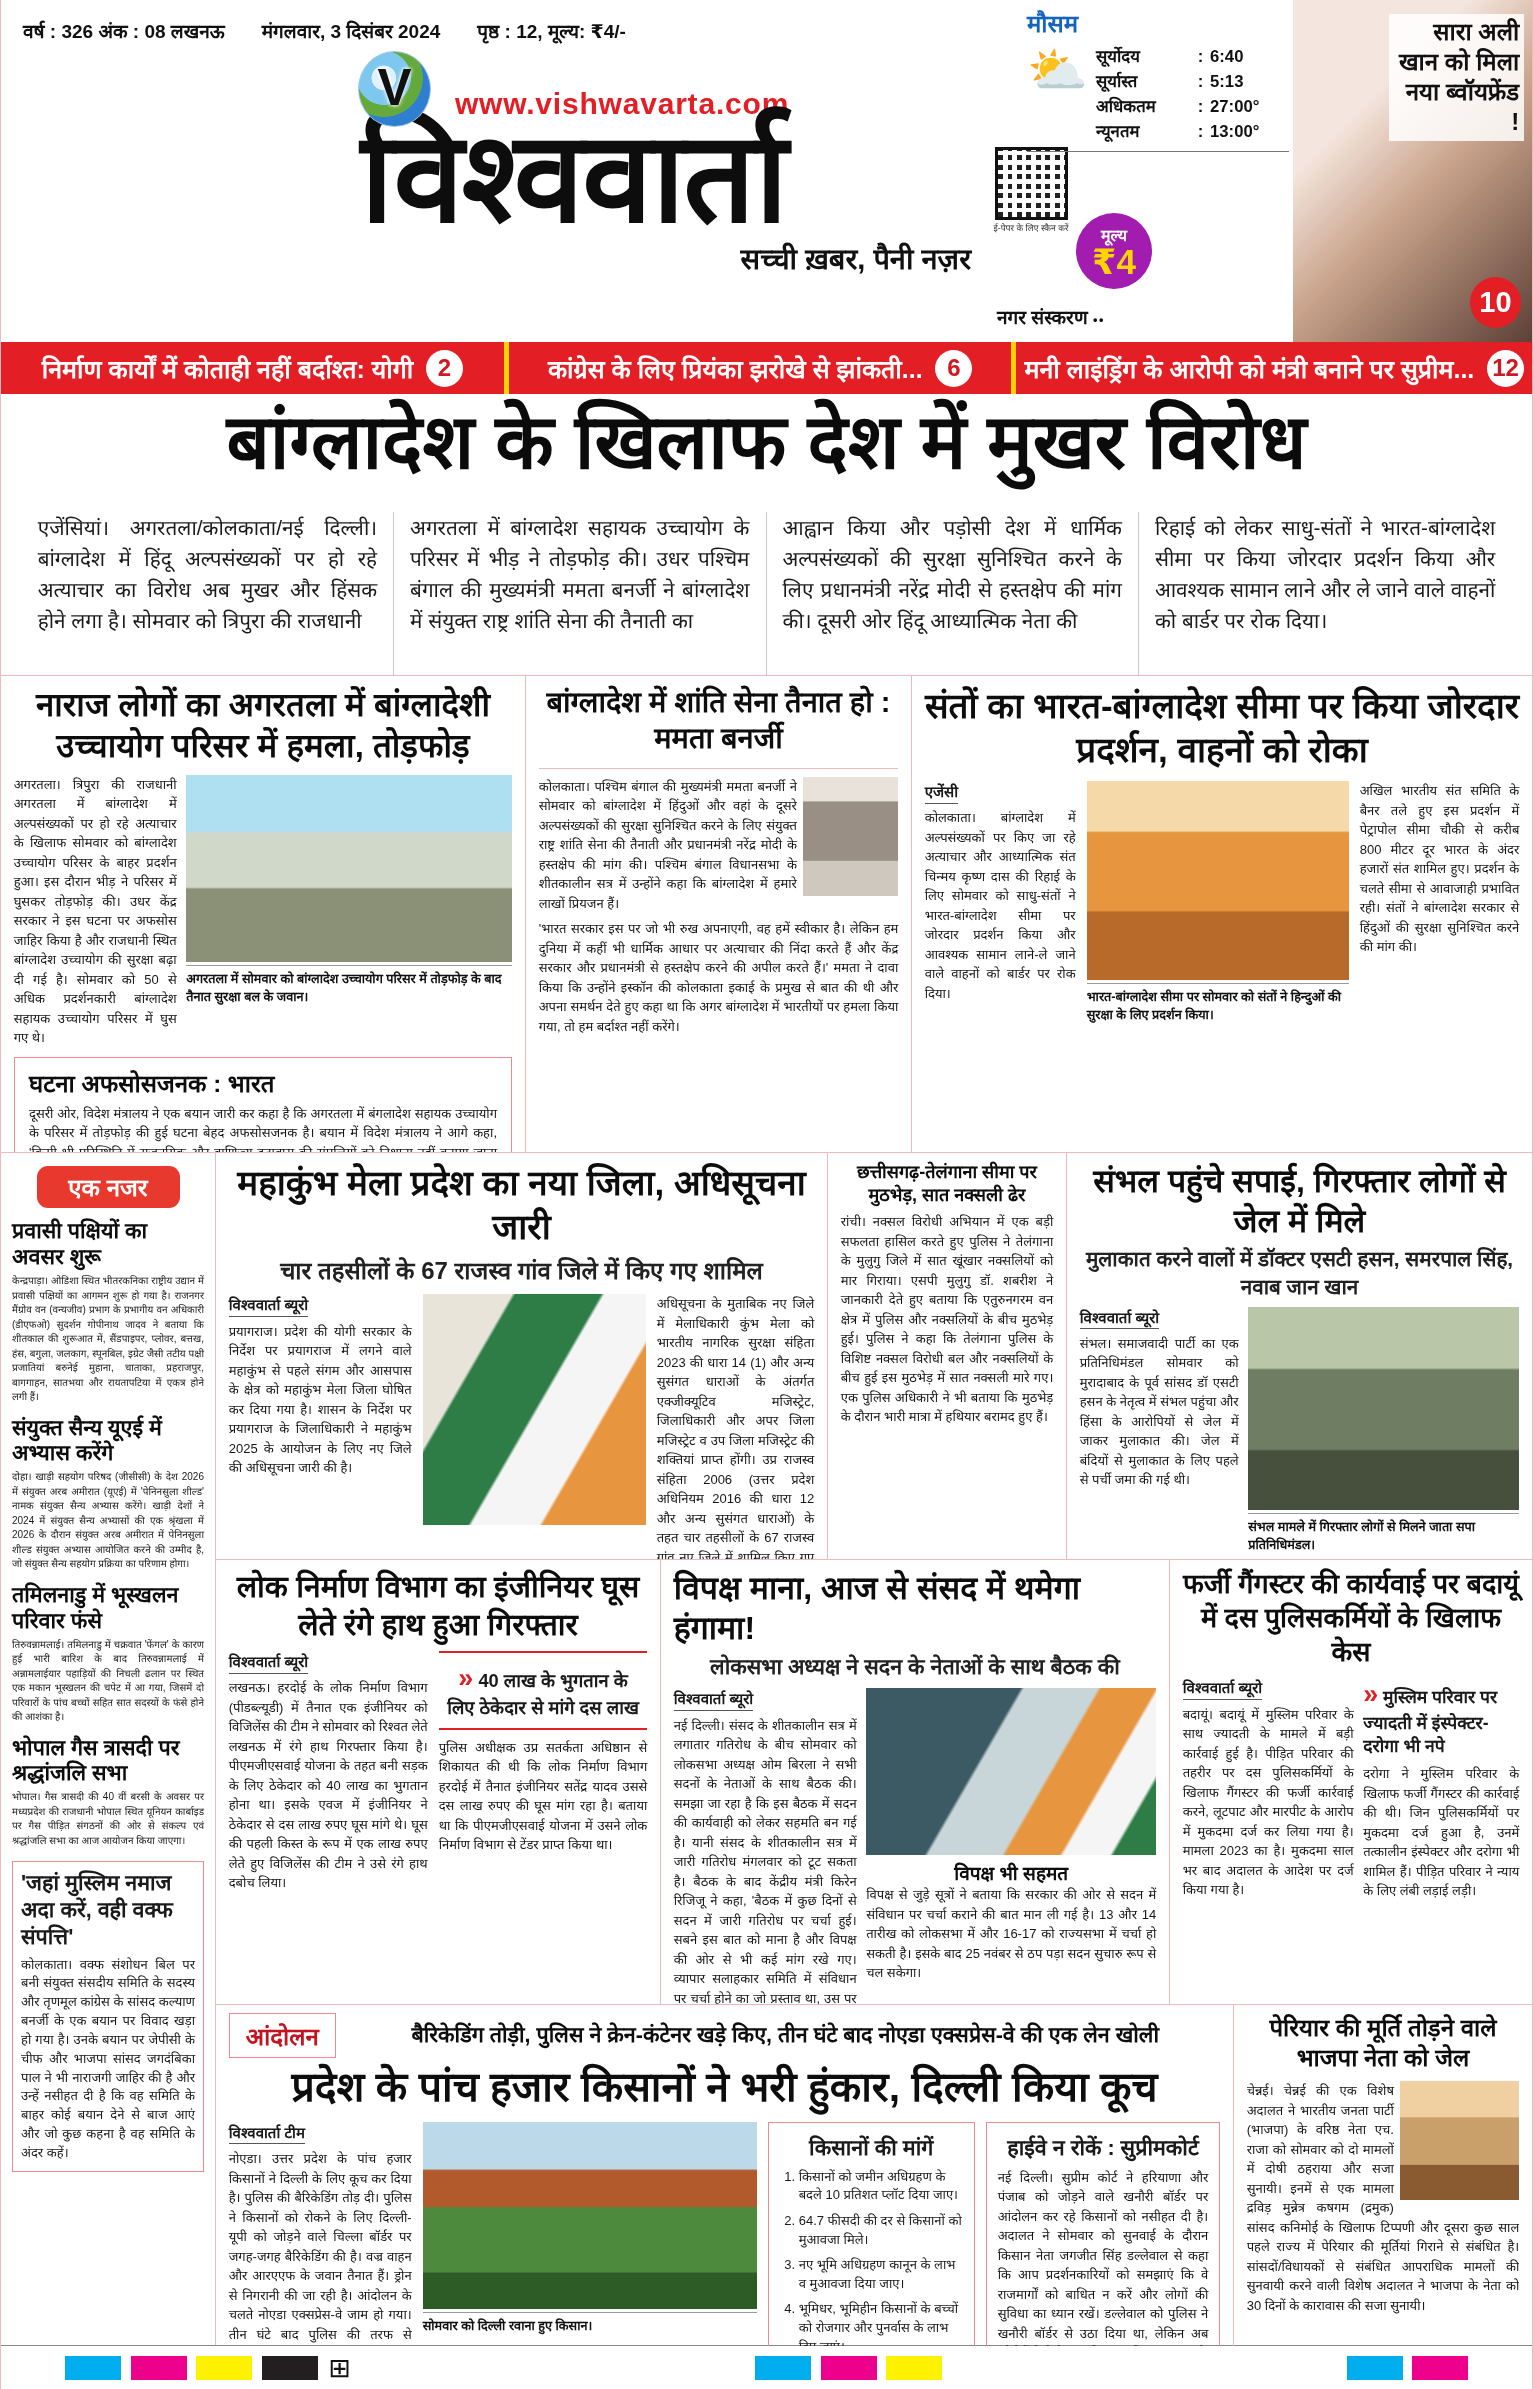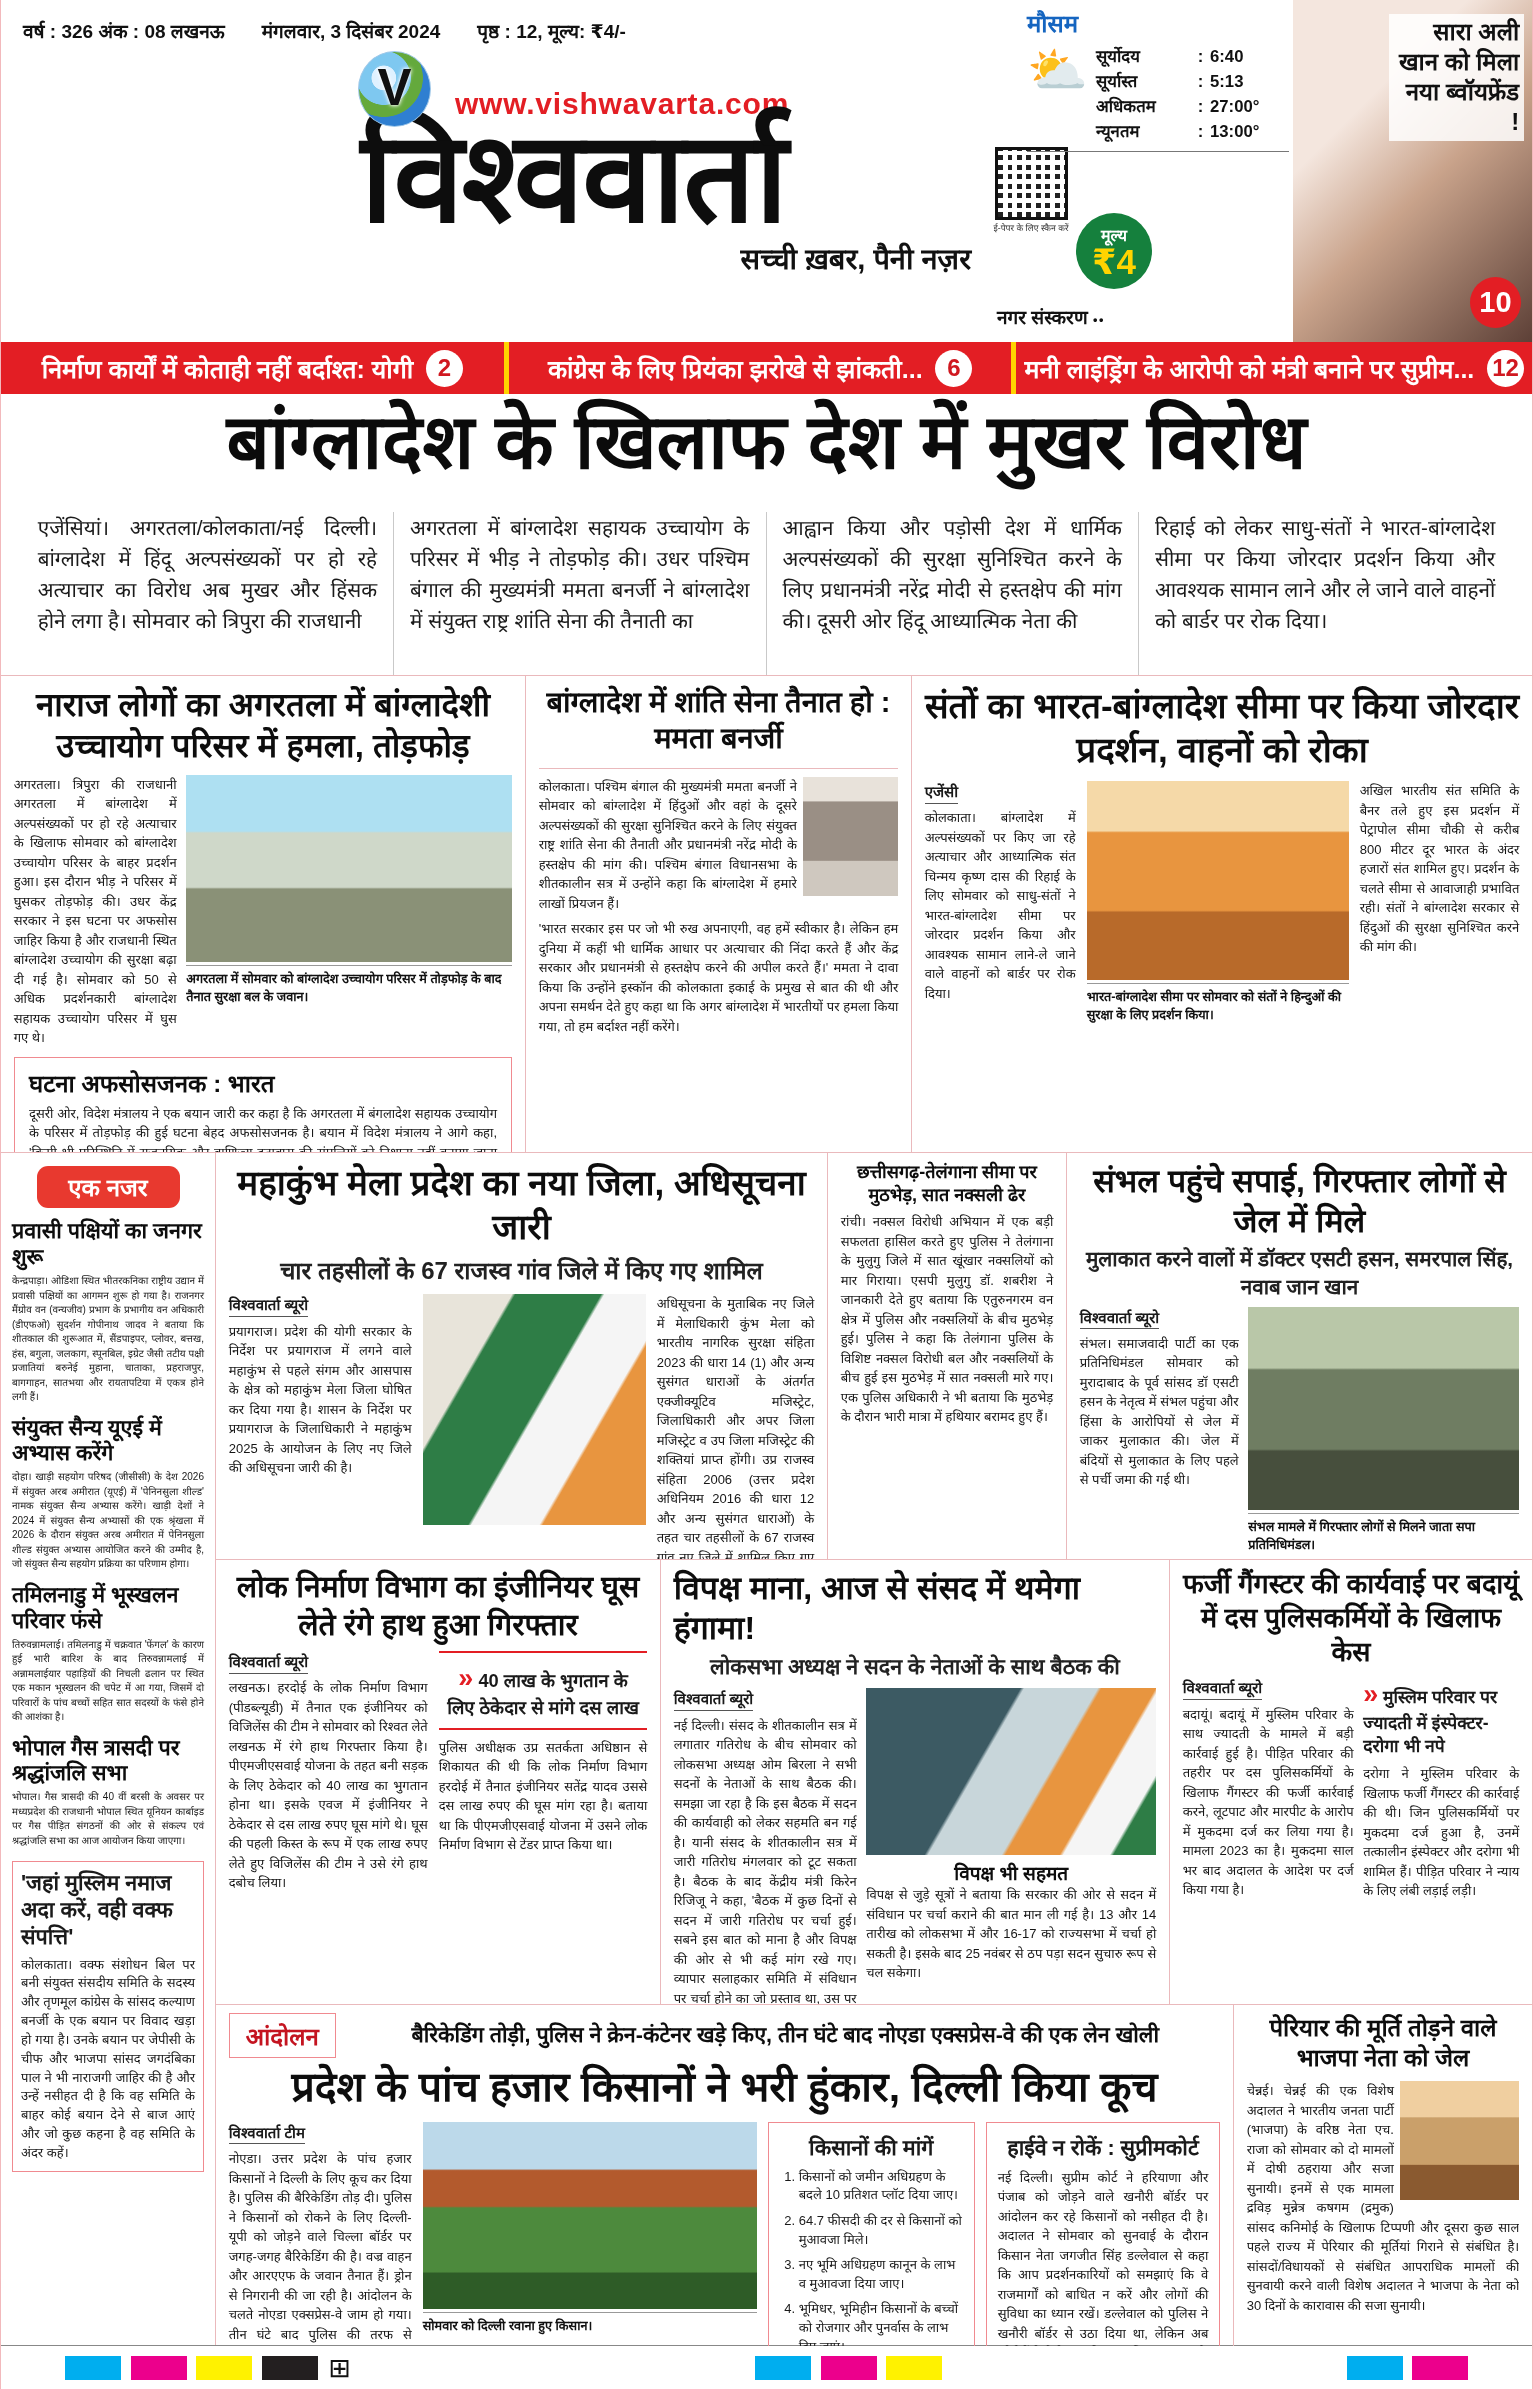--- a/index.html
+++ b/index.html
@@ -20,21 +20,21 @@
   .globe span{position:absolute;left:50%;top:50%;transform:translate(-50%,-52%);font-size:51px;font-weight:bold;color:#111;text-shadow:0 0 3.2px #fff,0 0 4.8px #fff;}
   .site{color:#e31e24;font-size:30px;font-weight:bold;letter-spacing:0.8px;align-self:center;margin-top:48px;}
   .paper-title{font-size:126px;line-height:1.02;font-weight:800;color:#0d0d0d;letter-spacing:-1.6px;margin-top:-12.7px;}
   .tagline{font-size:29px;font-weight:bold;color:#111;text-align:right;padding-right:32px;margin-top:-4.8px;}
   .qr-block{position:absolute;left:990px;top:147px;width:80px;text-align:center;}
   .qr{width:73px;height:73px;margin:0 auto;border:3.2px solid #111;background:
      repeating-linear-gradient(0deg,#111 0 4.8px,#fff 4.8px 9.5px),
      repeating-linear-gradient(90deg,#111 0 4.8px,#fff 4.8px 9.5px);
      background-blend-mode:screen;}
   .qr-cap{font-size:8.7px;color:#333;margin-top:3.2px;line-height:1.2;}
-  .price-circle{position:absolute;left:1075px;top:213px;width:76px;height:76px;border-radius:50%;background:#15803d;color:#fff;text-align:center;padding-top:11px;}
+  .price-circle{position:absolute;left:1075px;top:213px;width:76px;height:76px;border-radius:50%;background:#a21caf;color:#fff;text-align:center;padding-top:11px;}
   .price-circle .pl{font-size:16px;font-weight:bold;display:block;}
   .price-circle .pv{font-size:35px;font-weight:800;color:#ffd400;line-height:.9;display:block;}
   .edition{position:absolute;left:996px;top:304px;font-size:19px;font-weight:bold;color:#111;}
   .edition small{font-size:12.7px;letter-spacing:1.6px;}
   .weather{position:absolute;left:1026px;top:6.4px;width:286px;}
   .weather h4{margin:0;color:#1565c0;font-size:24px;font-weight:800;}
   .weather .wrap{display:flex;gap:8px;}
   .wicon{font-size:49px;line-height:1;margin-top:6.4px;}
   .wrows{flex:1;margin-top:4.8px;}
   .wrow{display:flex;font-size:16.7px;font-weight:bold;color:#111;line-height:1.5;}
@@ -228,21 +228,21 @@
       </div>
     </div>
   </div>
 
   <div class="mainwrap">
 
     <div class="sidebar">
       <div class="pill">एक नजर</div>
       <div id="eknazar-list">
           <div class="sb-item">
-            <h4>प्रवासी पक्षियों का जनगर शुरू</h4>
+            <h4>प्रवासी पक्षियों का अवसर शुरू</h4>
             <p>केन्द्रपाड़ा। ओडिशा स्थित भीतरकनिका राष्ट्रीय उद्यान में प्रवासी पक्षियों का आगमन शुरू हो गया है। राजनगर मैंग्रोव वन (वन्यजीव) प्रभाग के प्रभागीय वन अधिकारी (डीएफओ) सुदर्शन गोपीनाथ जादव ने बताया कि शीतकाल की शुरूआत में, सैंडपाइपर, प्लोवर, बत्तख, हंस, बगुला, जलकाग, स्पूनबिल, इग्रेट जैसी तटीय पक्षी प्रजातियां बरुनेई मुहाना, चाताका, प्रहराजपुर, बागगाहन, सातभया और रायतापटिया में एकत्र होने लगी हैं।</p>
           </div>
           <div class="sb-item">
             <h4>संयुक्त सैन्य यूएई में अभ्यास करेंगे</h4>
             <p>दोहा। खाड़ी सहयोग परिषद (जीसीसी) के देश 2026 में संयुक्त अरब अमीरात (यूएई) में 'पेनिनसुला शील्ड' नामक संयुक्त सैन्य अभ्यास करेंगे। खाड़ी देशों ने 2024 में संयुक्त सैन्य अभ्यासों की एक श्रृंखला में 2026 के दौरान संयुक्त अरब अमीरात में पेनिनसुला शील्ड संयुक्त अभ्यास आयोजित करने की उम्मीद है, जो संयुक्त सैन्य सहयोग प्रक्रिया का परिणाम होगा।</p>
           </div>
           <div class="sb-item">
             <h4>तमिलनाडु में भूस्खलन परिवार फंसे</h4>
             <p>तिरुवन्नामलाई। तमिलनाडु में चक्रवात 'फेंगल' के कारण हुई भारी बारिश के बाद तिरुवन्नामलाई में अन्नामलाईयार पहाड़ियों की निचली ढलान पर स्थित एक मकान भूस्खलन की चपेट में आ गया, जिसमें दो परिवारों के पांच बच्चों सहित सात सदस्यों के फंसे होने की आशंका है।</p>
           </div>

